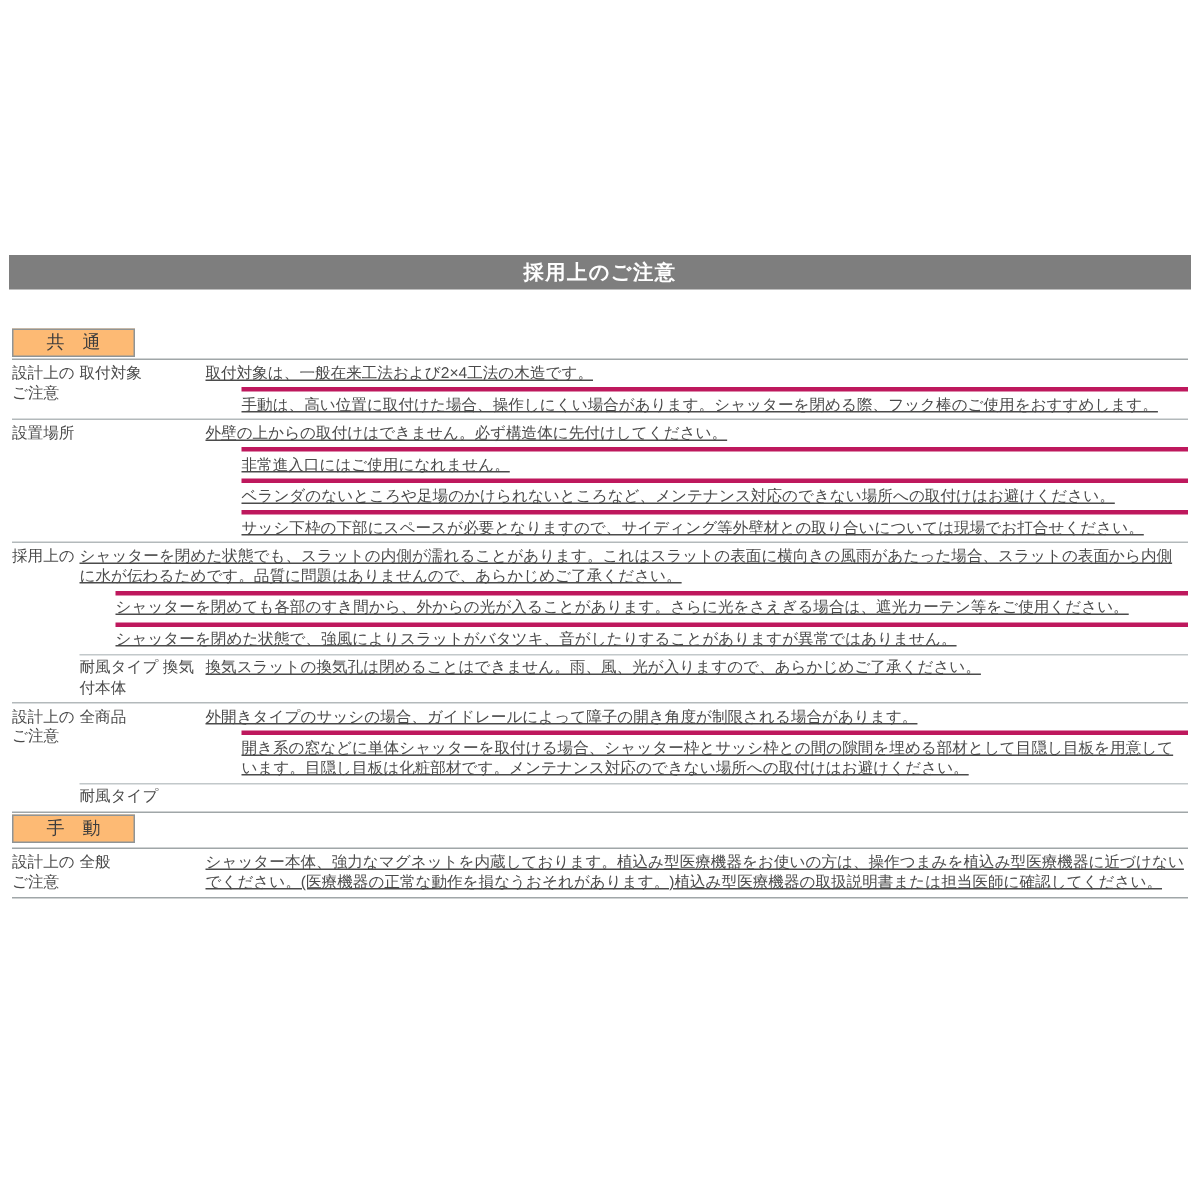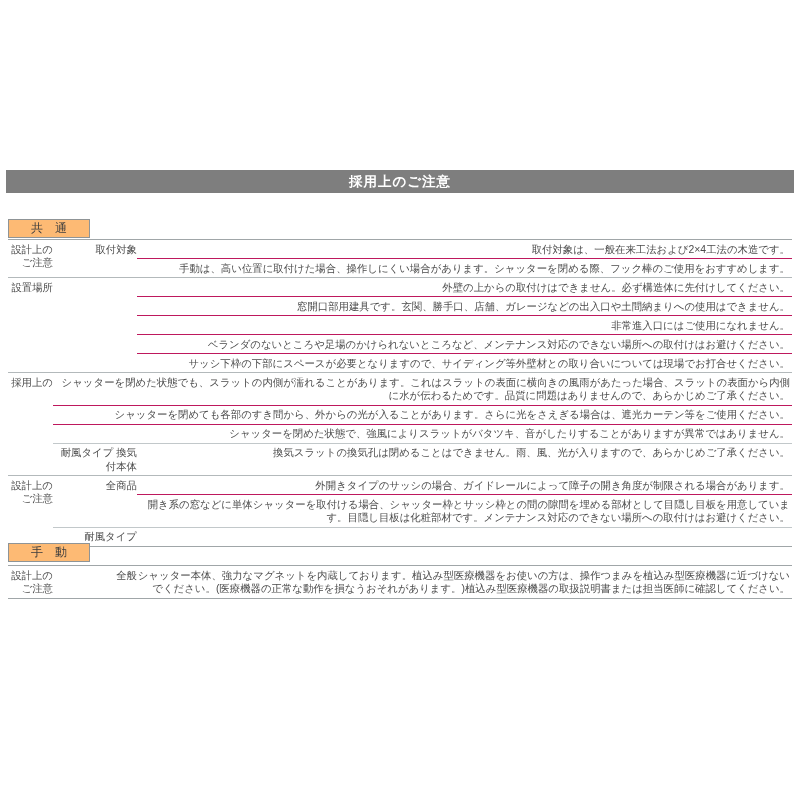--- a/index.html
+++ b/index.html
@@ -3,21 +3,20 @@
 <meta charset="utf-8">
 <style>
   html,body{margin:0;padding:0;background:#ffffff;}
   .page{
     position:relative;
     width:800px;height:612px;
     background:#ffffff;
     font-family:"Liberation Sans","DejaVu Sans",sans-serif;
     color:#4b4b4b;
     overflow:hidden;
-    text-align:right;
   }
   
   .title-bar{
     position:absolute;left:6px;right:6px;top:170px;height:23px;
     background:#7e7e7e;
     display:flex;align-items:center;justify-content:center;
     color:#ffffff;font-size:13.5px;font-weight:bold;letter-spacing:1px;
   }
   
   .label-box{
@@ -37,23 +36,23 @@
   }
   .ntable.first{top:239px;}
   .ntable.second{top:565px;}
   .group{display:flex;}
   .group + .group{border-top:1px solid #b3b9bb;}
   .col1{width:45px;flex:0 0 45px;padding:2.5px 0 2px 0;}
   .subgroups{flex:1;min-width:0;}
   .subgroup{display:flex;}
   .subgroup + .subgroup{border-top:1px solid #c2c8ca;}
   .col2{width:84px;flex:0 0 84px;padding:2.5px 0 2px 0;}
-  .rows{flex:1;min-width:0;}
+  .rows{flex:1;min-width:0;text-decoration:underline;}
   .row{padding:2.5px 2px 2px 0;}
-  .row + .row{border-top:1px solid #be185d;}
+  .row + .row{border-top:3px solid #be185d;margin-left:24px;}
 </style>
 </head>
 <body>
 
 <div class="page">
 
   <div class="title-bar">
     <span>採用上のご注意</span>
   </div>
 
@@ -76,21 +75,20 @@
       </div>
     </div>
 
     <div class="group">
       <div class="col1">設置場所</div>
       <div class="subgroups">
         <div class="subgroup">
           <div class="col2"></div>
           <div class="rows">
             <div class="row">外壁の上からの取付けはできません。必ず構造体に先付けしてください。</div>
-            <div class="row">窓開口部用建具です。玄関、勝手口、店舗、ガレージなどの出入口や土間納まりへの使用はできません。</div>
             <div class="row">非常進入口にはご使用になれません。</div>
             <div class="row">ベランダのないところや足場のかけられないところなど、メンテナンス対応のできない場所への取付けはお避けください。</div>
             <div class="row">サッシ下枠の下部にスペースが必要となりますので、サイディング等外壁材との取り合いについては現場でお打合せください。</div>
           </div>
         </div>
       </div>
     </div>
 
     <div class="group">
       <div class="col1">採用上の</div>

